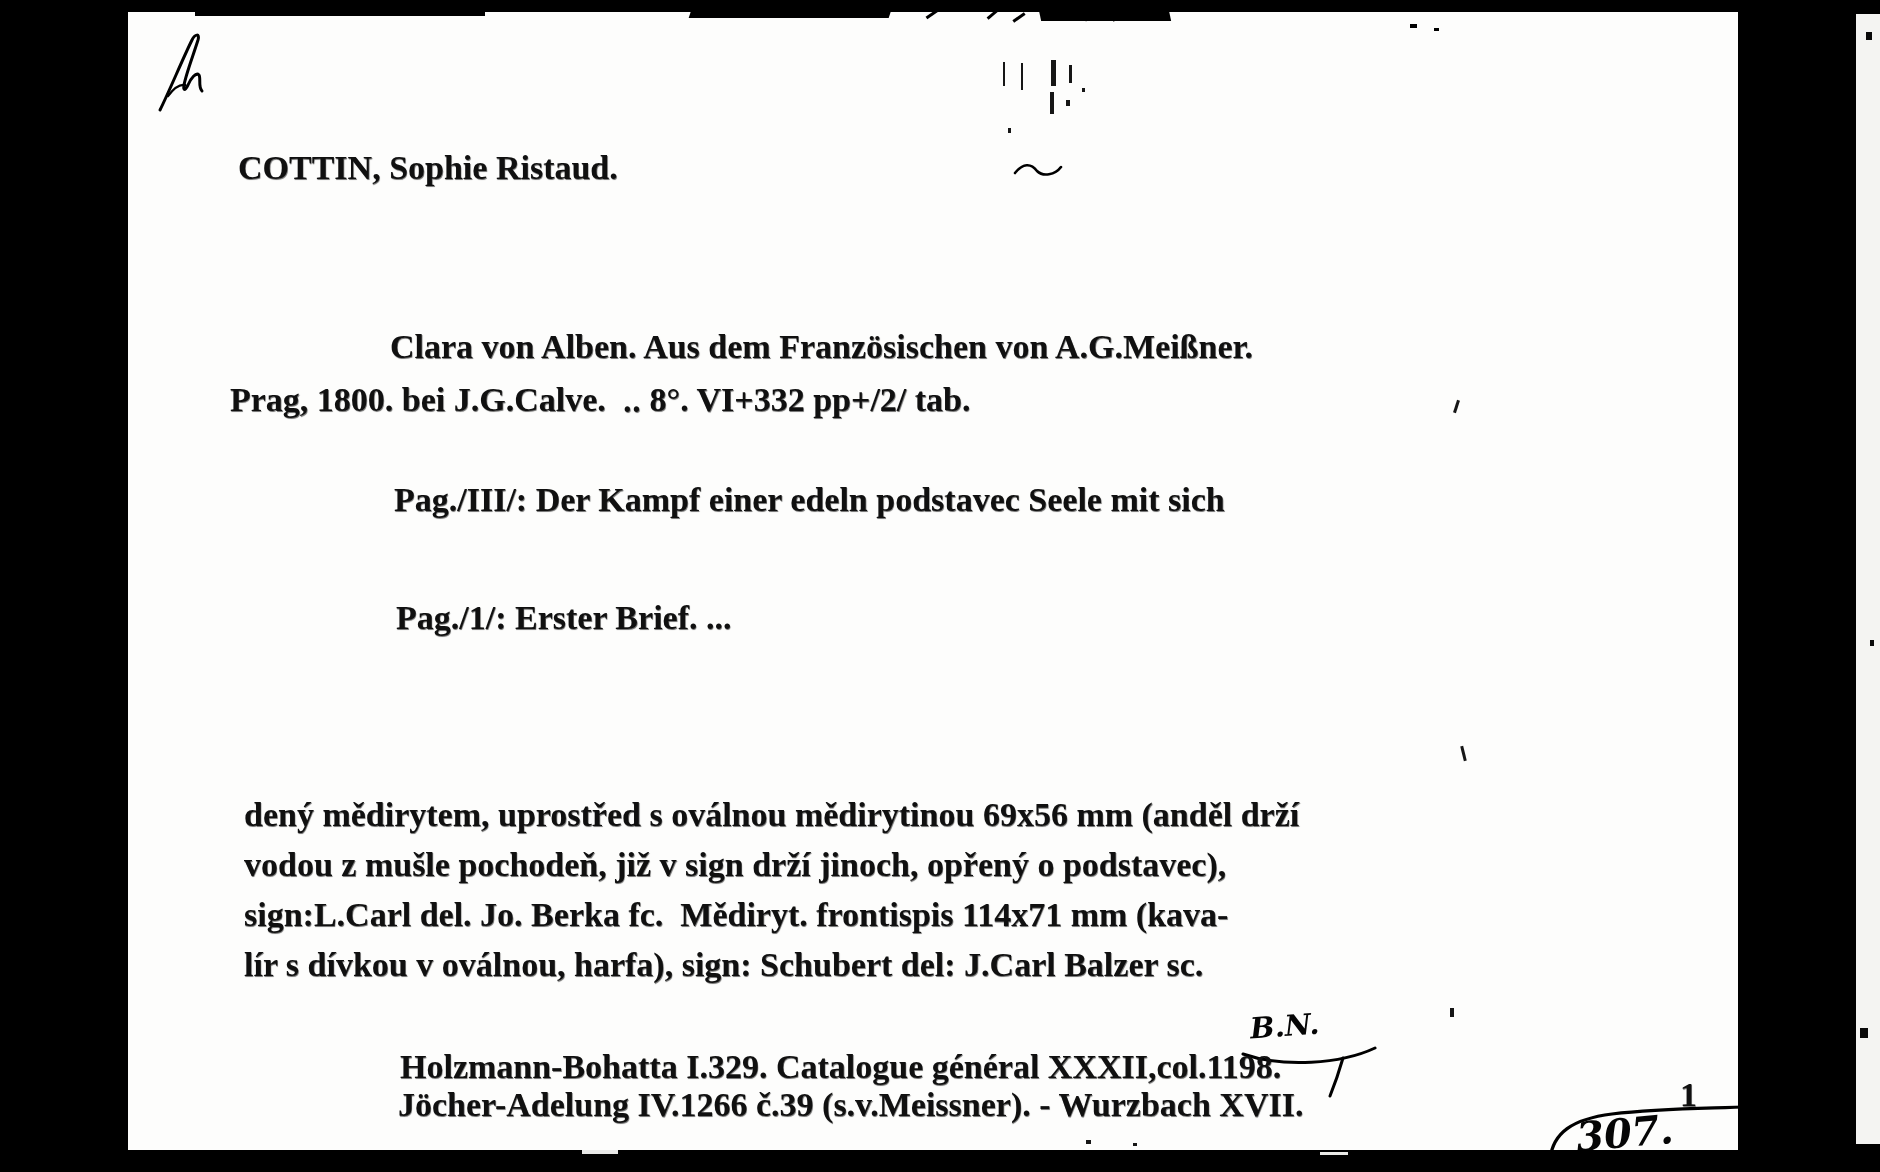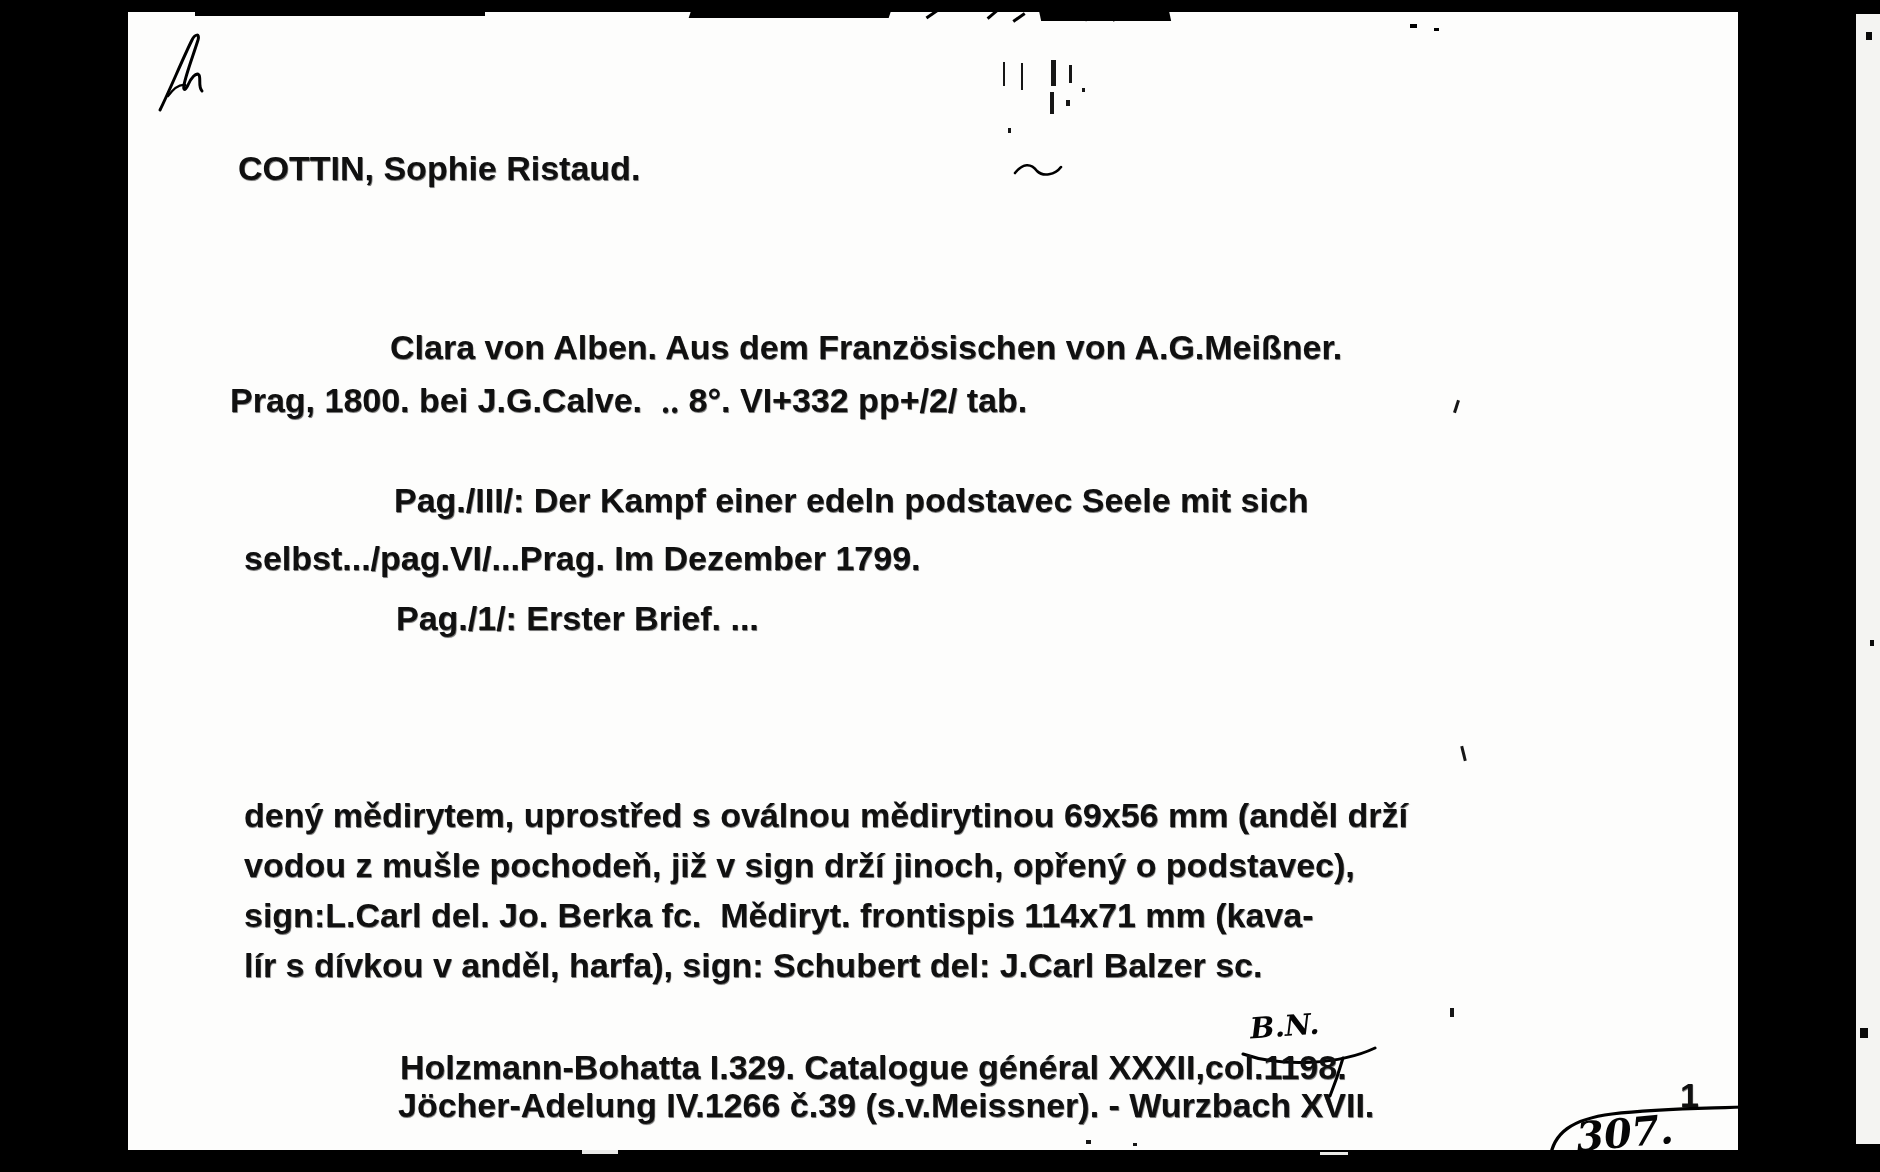--- a/index.html
+++ b/index.html
@@ -7,21 +7,21 @@
     position:relative; width:1880px; height:1172px;
     background:#000; overflow:hidden;
     font-family:"Liberation Mono", monospace;
   }
   .page {
     position:absolute; left:128px; top:10px; width:1610px; height:1142px;
     background:#fdfdfc;
   }
   .tline {
     position:absolute; white-space:pre; line-height:1;
-    font-family:Liberation Sans, sans-serif;
+    font-family:Liberation Serif, serif;
     font-weight:700; font-size:34px; color:#101010;
     text-shadow:0.6px 0.6px 0.7px rgba(0,0,0,0.55);
     filter:blur(0.25px);
   }
   .hand {
     position:absolute; font-family:"DejaVu Serif", serif;
     font-style:italic; font-weight:700; color:#050505; line-height:1;
   }
   .band { position:absolute; background:#000; }
   .blob { position:absolute; background:#000; }
@@ -56,27 +56,26 @@
     <svg class="mark" style="left:885px; top:150px;" width="52" height="18" viewBox="0 0 52 18">
       <path d="M2 13 C 10 3 18 3 24 11 C 30 17 42 15 48 7" stroke-width="2.6"></path>
     </svg>
 
     <div class="tline" style="left:110px; top:141px;">COTTIN, Sophie Ristaud.</div>
 
     <div class="tline" style="left:262px; top:320px;">Clara von Alben. Aus dem Französischen von A.G.Meißner.</div>
     <div class="tline" style="left:102px; top:373px;">Prag, 1800. bei J.G.Calve.  ‥ 8°. VI+332 pp+/2/ tab.</div>
 
     <div class="tline" style="left:266px; top:473px;">Pag./III/: Der Kampf einer edeln podstavec Seele mit sich</div>
-    <div class="tline" style="left:116px; top:531px;">selbst.../pag.VI/...Prag. Im Dezember 1799.</div>
     <div class="tline" style="left:268px; top:591px;">Pag./1/: Erster Brief. ...</div>
 
     <div class="tline" style="left:116px; top:788px;">dený mědirytem, uprostřed s oválnou mědirytinou 69x56 mm (anděl drží</div>
     <div class="tline" style="left:116px; top:838px;">vodou z mušle pochodeň, již v sign drží jinoch, opřený o podstavec),</div>
     <div class="tline" style="left:116px; top:888px;">sign:L.Carl del. Jo. Berka fc.  Mědiryt. frontispis 114x71 mm (kava-</div>
-    <div class="tline" style="left:116px; top:938px;">lír s dívkou v anděl, harfa), sign: Schubert del: J.Carl Balzer sc.</div>
+    <div class="tline" style="left:116px; top:938px;">lír s dívkou v oválnou, harfa), sign: Schubert del: J.Carl Balzer sc.</div>
 
     <div class="hand" style="left:1122px; top:1002px; font-size:29px; transform:rotate(-4deg);">B.N.</div>
     <svg class="mark" style="left:1105px; top:1028px;" width="165" height="62" viewBox="0 0 165 62">
       <path d="M10 16 C 50 30 108 26 142 10" stroke-width="3"></path>
       <path d="M110 20 C 106 34 101 48 97 58" stroke-width="3"></path>
     </svg>
 
     <div class="tline" style="left:272px; top:1040px;">Holzmann-Bohatta I.329. Catalogue général XXXII,col.1198.</div>
     <div class="tline" style="left:270px; top:1078px;">Jöcher-Adelung IV.1266 č.39 (s.v.Meissner). - Wurzbach XVII.</div>
 

